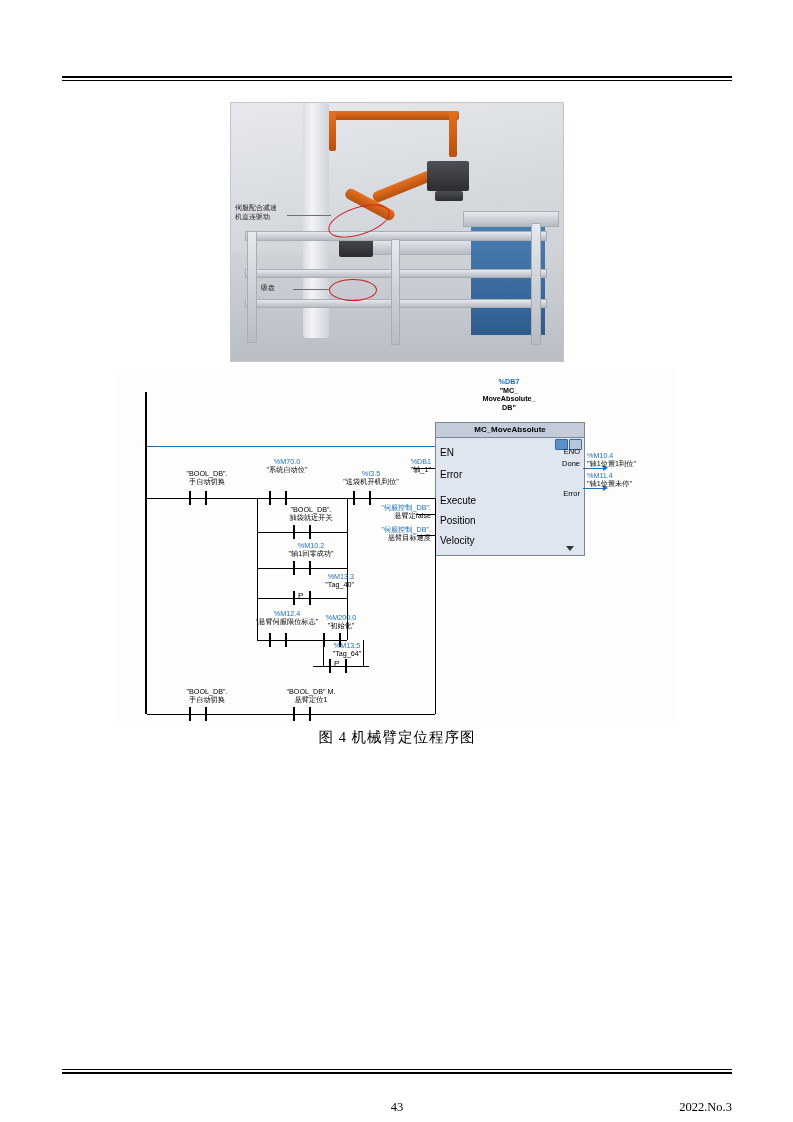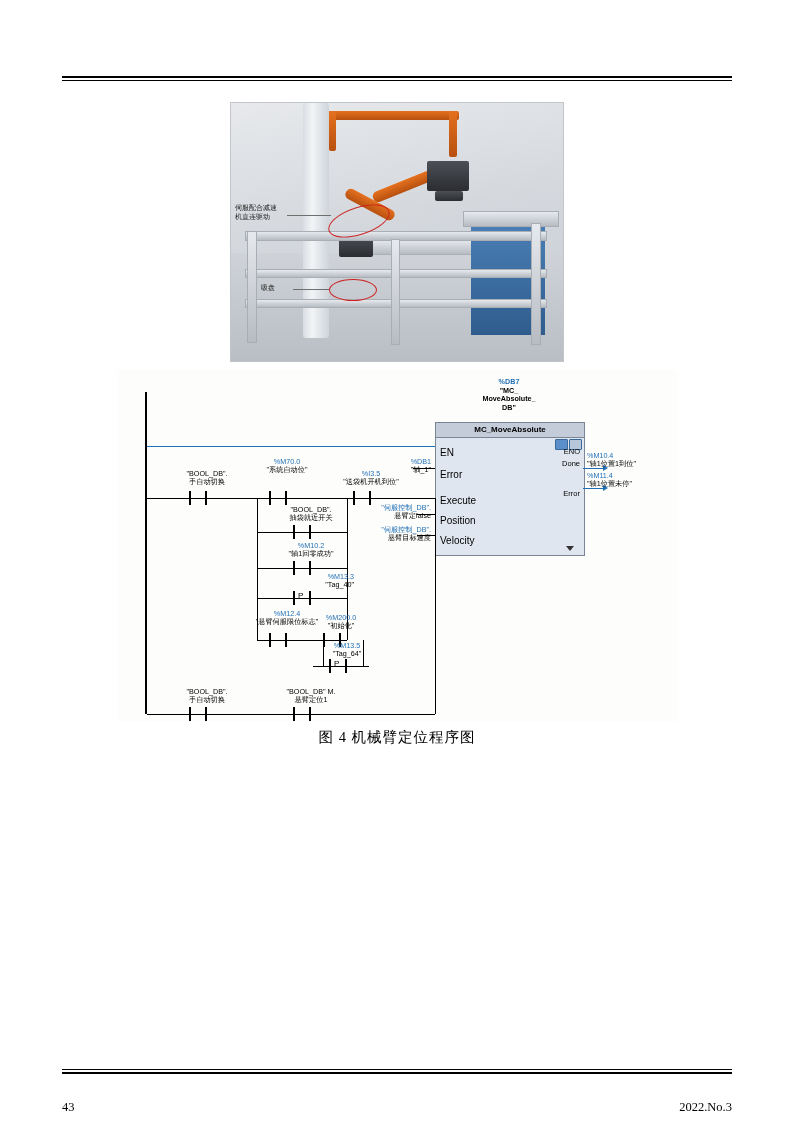--- a/index.html
+++ b/index.html
@@ -307,21 +307,21 @@
     position: absolute;
     bottom: 22px;
     left: 62px;
     width: 670px;
     font-size: 12.5px;
     font-family: "Liberation Serif", serif;
   }
   .footer .pageno {
     position: absolute;
     left: 0; width: 100%;
-    text-align: left;
+    text-align: center;
   }
   .footer .issue {
     position: absolute;
     right: 0;
   }
 </style>
 </head>
 <body>
 
 <div class="page">

